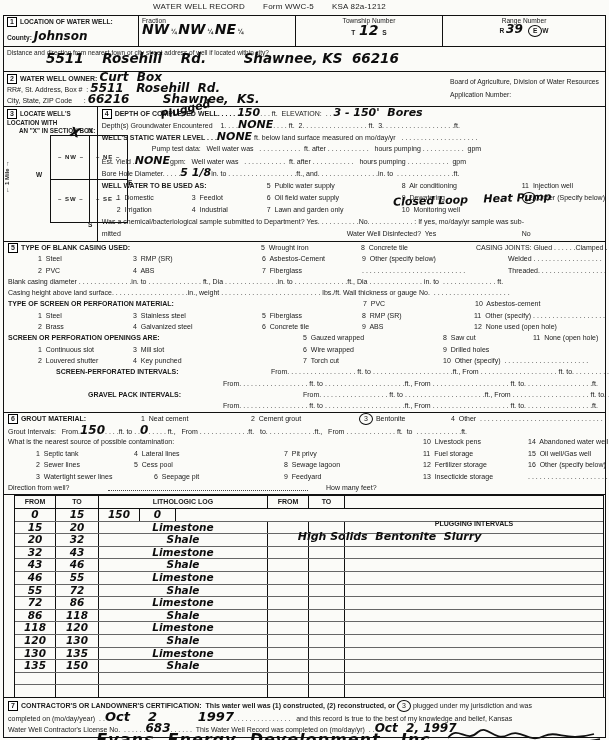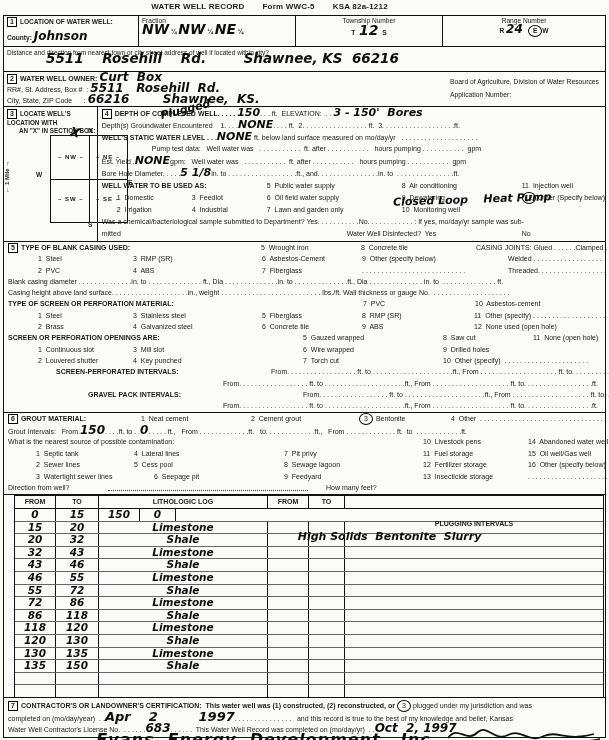--- a/index.html
+++ b/index.html
@@ -1,17 +1,17 @@
 <!DOCTYPE html>
 <html><head>
 <meta charset="utf-8">
 <style>
   html,body{margin:0;padding:0;background:#e8e8e4;}
   .page{position:relative;width:609px;height:740px;background:#fbfbf8;font-family:"Liberation Sans",sans-serif;color:#1a1a1a;overflow:hidden;}
-  .titlebar{height:13px;padding-top:2px;text-align:center;font-size:8px;font-weight:bold;letter-spacing:.2px;margin-right:70px;}
+  .titlebar{height:13px;padding-top:2px;text-align:center;font-size:8px;font-weight:normal;letter-spacing:.2px;margin-right:70px;}
   .titlebar span{margin:0 9px;}
   .formbox{position:absolute;left:3px;right:3px;top:15px;bottom:2px;border:1.5px solid #111;background:#fbfbf8;}
   .row{border-bottom:1px solid #111;}
   .sec1{display:flex;height:30px;}
   .sec1 .cell{border-right:1px solid #111;padding:1px 3px;font-size:6.6px;font-weight:bold;overflow:visible;}
   .sec1 .cell:last-child{border-right:none;}
   .snum{display:inline-block;border:1px solid #000;padding:0 2px;font-weight:bold;margin-right:3px;font-size:7px;line-height:8px;background:#fff;}
   .hw{font-family:"DejaVu Sans",sans-serif;font-style:italic;font-weight:700;color:#0d0d0d;white-space:pre;}
   .l{white-space:pre;overflow:visible;}
   .circ{display:inline-block;text-align:center;border:1.5px solid #0a0a0a;border-radius:50%;padding:0 2px;min-width:8px;height:10px;line-height:10px;background:transparent;}
@@ -69,21 +69,21 @@
       <div class="cell" style="width:150px">
         <div class="l" style="font-weight:normal">Fraction</div>
         <div class="l" style="margin-top:-3px"><span class="hw" style="font-size:14px">NW</span> <span>¼</span> <span class="hw" style="font-size:14px">NW</span> <span>¼</span> <span class="hw" style="font-size:14px">NE</span> <span>¼</span></div>
       </div>
       <div class="cell" style="width:140px;text-align:center">
         <div class="l" style="font-weight:normal">Township Number</div>
         <div class="l" style="margin-top:-2px"><span>T</span>  <span class="hw" style="font-size:14px">12</span>  <span>S</span></div>
       </div>
       <div class="cell" style="flex:1;text-align:center">
         <div class="l" style="font-weight:normal">Range Number</div>
-        <div class="l" style="margin-top:-2px"><span>R</span> <span class="hw" style="font-size:12px">24</span>   <span class="circ">E</span><span>W</span></div>
+        <div class="l" style="margin-top:-2px"><span>R</span> <span class="hw" style="font-size:12px">39</span>   <span class="circ">E</span><span>W</span></div>
       </div>
     </div>
 
     <div class="row distrow">
       <span>Distance and direction from nearest town or city street address of well if located within city?</span>
       <span class="hw ovl" style="left:42px;top:3px;font-size:13.5px">5511    Rosehill    Rd.        Shawnee, KS  66216</span>
     </div>
 
     <div class="row sec2">
       <div class="ln"><span class="snum">2</span><span style="font-weight:bold">WATER WELL OWNER:</span> <span class="hw" style="font-size:12px">Curt  Box</span></div>
@@ -287,21 +287,21 @@
           <div class="tc c2"></div>
           <div class="tc c3"></div>
           <div class="tc c4"></div>
           <div class="tc c5"></div>
           <div class="tc c6"></div>
         </div>
     </div>
 
     <div class="sec7">
       <div class="l"><span class="snum">7</span><span style="font-weight:bold">CONTRACTOR'S OR LANDOWNER'S CERTIFICATION:  This water well was (1) constructed, (2) reconstructed, or</span> <span class="circ">3</span> <span>plugged under my jurisdiction and was</span></div>
-      <div class="l"><span>completed on (mo/day/year)  . .</span><span class="hw" style="font-size:13px">Apr    2         1997</span><span>. . . . . . . . . . . . . . .   and this record is true to the best of my knowledge and belief, Kansas</span></div>
+      <div class="l"><span>completed on (mo/day/year)  . .</span><span class="hw" style="font-size:13px">Oct    2         1997</span><span>. . . . . . . . . . . . . . .   and this record is true to the best of my knowledge and belief, Kansas</span></div>
       <div class="l"><span>Water Well Contractor's License No.  . . . . . .</span><span class="hw" style="font-size:12px">683</span><span>. . . . . .  This Water Well Record was completed on (mo/day/yr)  . .</span><span class="hw" style="font-size:12px">Oct  2, 1997</span></div>
       <div class="l"><span>under the business name of</span> <span class="hw hwbig">Evans  Energy  Development,  Inc.</span> <span>by (signature)</span></div>
       <svg class="ovl" style="left:440px;top:24px" width="160" height="24" viewBox="0 0 160 24">
           <path d="M4 16 C 14 2, 22 22, 34 10 C 44 2, 50 20, 64 13 C 78 6, 84 22, 100 14 C 114 8, 122 20, 150 12" stroke="#111" stroke-width="1.8" fill="none"></path>
           <path d="M2 20 C 50 26, 118 24, 156 17" stroke="#111" stroke-width="1.4" fill="none"></path>
         </svg>
     </div>
 
   </div>
 </div>

